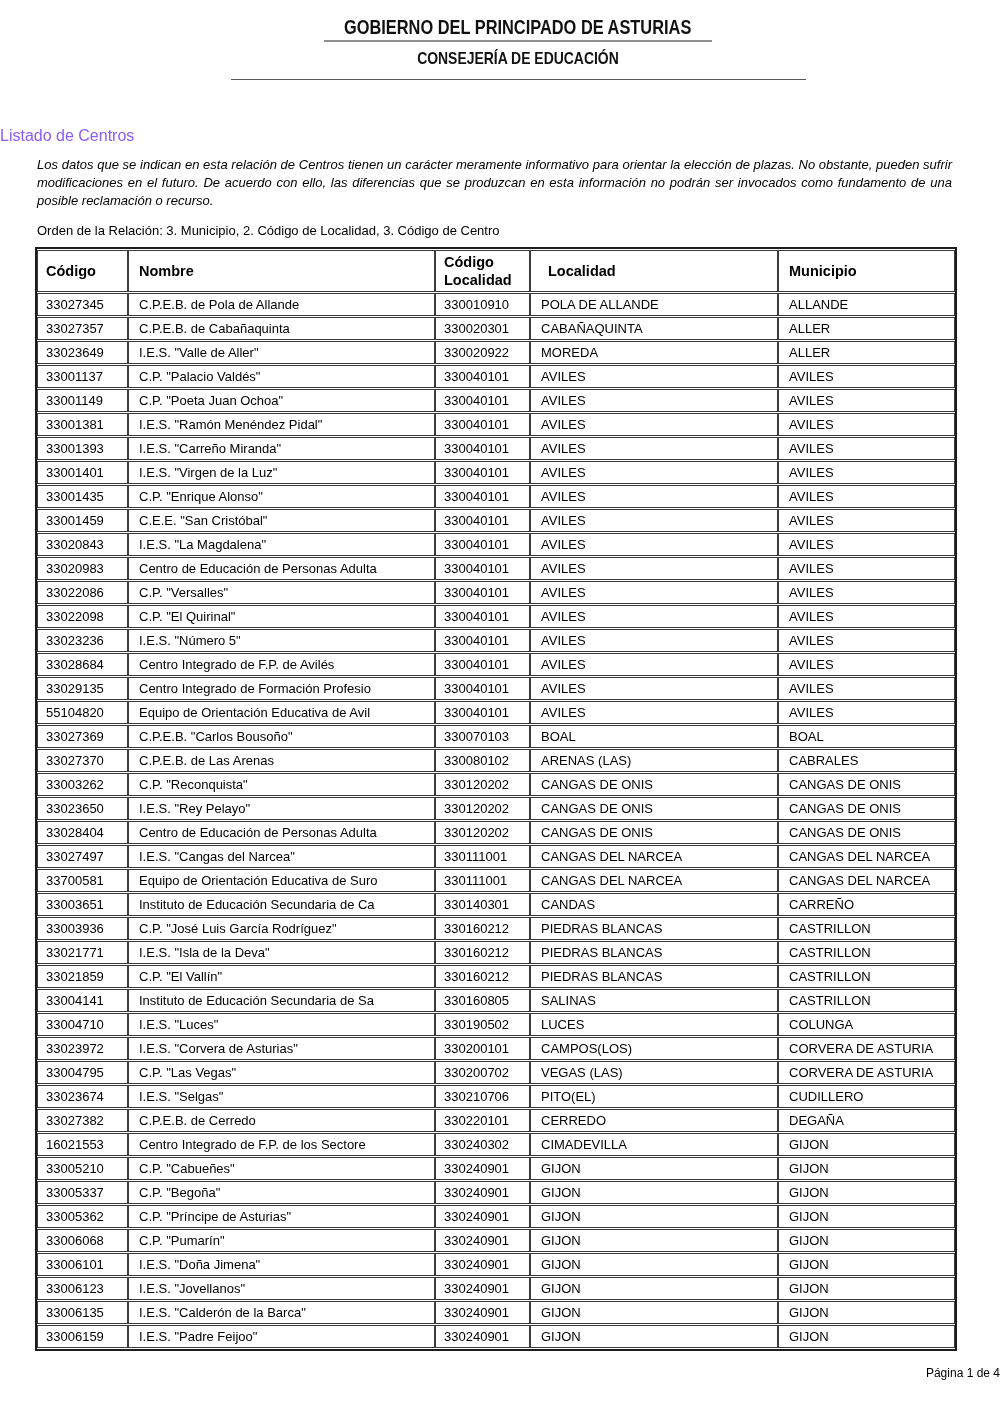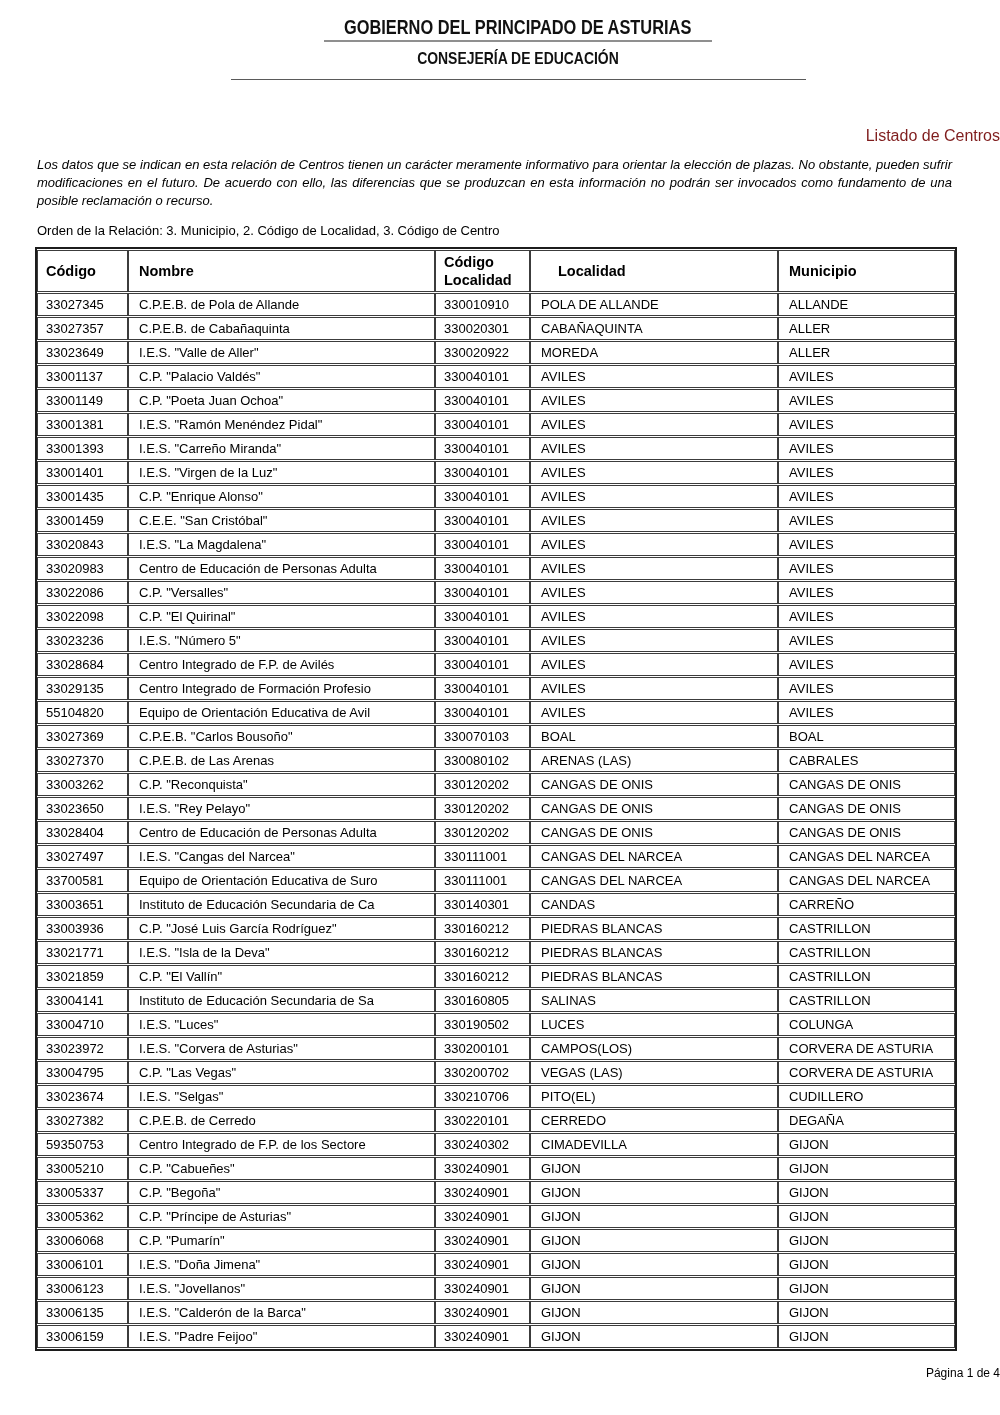--- a/index.html
+++ b/index.html
@@ -37,24 +37,24 @@
     white-space: nowrap;
   }
   .head-rule {
     width: 575px; height: 1px;
     background: #5a5a5a;
     margin: 10px auto 0 auto;
   }
 
   
   .doc-title {
-    text-align: right;
+    text-align: left;
     font-size: 16px;
     margin-top: 47px;
-    color: #7f1d1d;
+    color: #8b5cf6;
   }
   .intro {
     margin: 11px 48px 0 37px;
     font-size: 13px;
     line-height: 18px;
     text-align: justify;
     font-style: italic;
   }
   .order-note {
     margin: 13px 48px 0 37px;
@@ -79,21 +79,21 @@
   }
   .centers-table th {
     font-size: 14.5px;
     font-weight: bold;
     text-align: left;
     vertical-align: middle;
     height: 41px;
     padding: 2px 2px 2px 8px;
     line-height: 18px;
   }
-  .centers-table th.th-localidad { padding-left: 27px; }
+  .centers-table th.th-localidad { padding-left: 17px; }
   .centers-table th.th-nombre, .centers-table th.th-municipio { padding-left: 10px; }
   .centers-table td {
     font-size: 13px;
     height: 23px;
     padding: 1px 2px 1px 8px;
     vertical-align: middle;
     white-space: nowrap;
   }
   .centers-table td.c-nombre, .centers-table td.c-localidad, .centers-table td.c-municipio {
     padding-left: 10px;
@@ -381,21 +381,21 @@
       <td class="c-municipio">CUDILLERO</td>
     </tr>
         <tr>
       <td class="c-codigo">33027382</td>
       <td class="c-nombre">C.P.E.B. de Cerredo</td>
       <td class="c-cod-loc">330220101</td>
       <td class="c-localidad">CERREDO</td>
       <td class="c-municipio">DEGAÑA</td>
     </tr>
         <tr>
-      <td class="c-codigo">59350753</td>
+      <td class="c-codigo">16021553</td>
       <td class="c-nombre">Centro Integrado de F.P. de los Sectore</td>
       <td class="c-cod-loc">330240302</td>
       <td class="c-localidad">CIMADEVILLA</td>
       <td class="c-municipio">GIJON</td>
     </tr>
         <tr>
       <td class="c-codigo">33005210</td>
       <td class="c-nombre">C.P. "Cabueñes"</td>
       <td class="c-cod-loc">330240901</td>
       <td class="c-localidad">GIJON</td>

